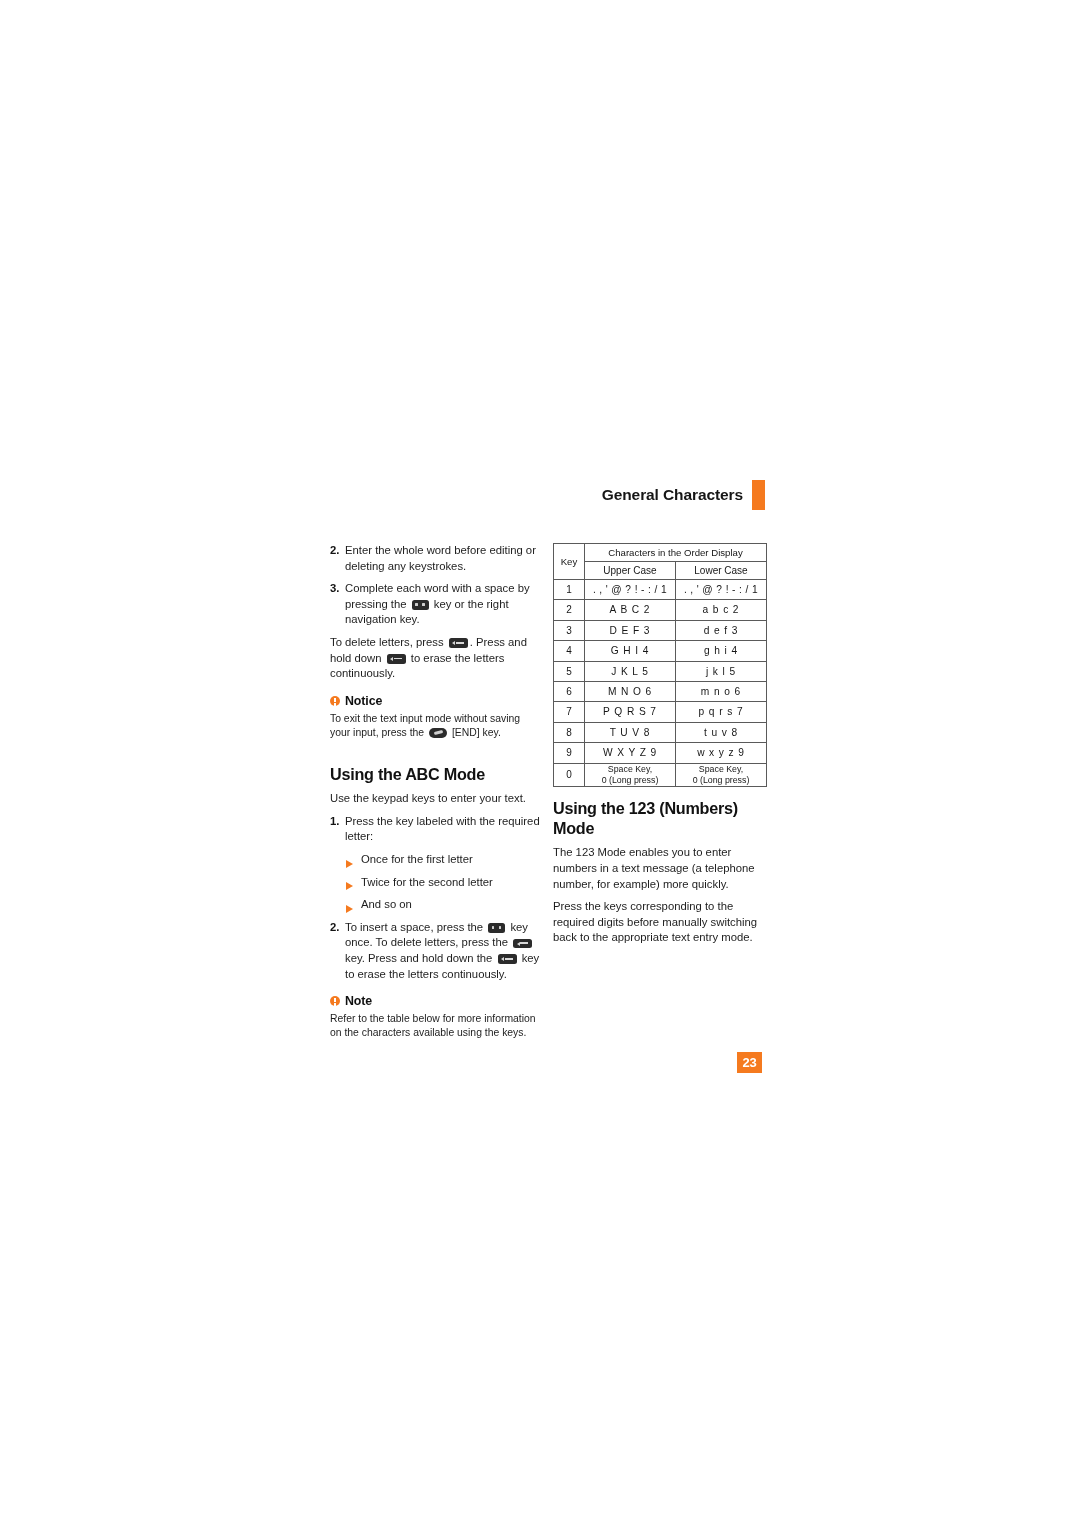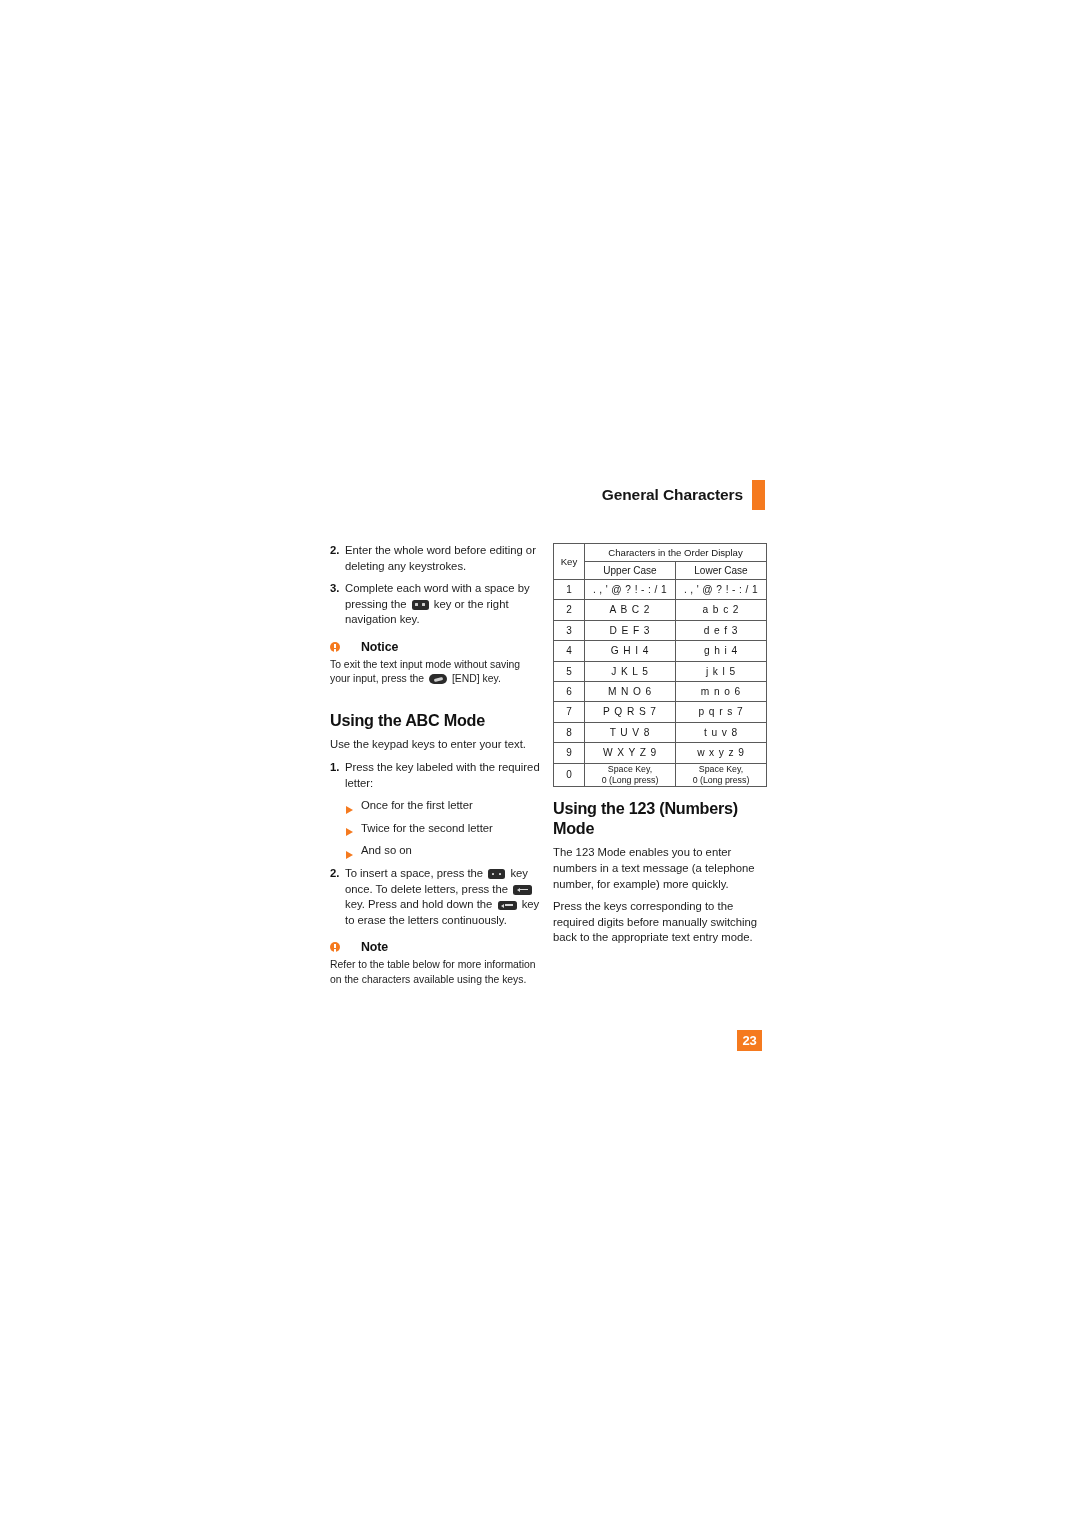--- a/index.html
+++ b/index.html
@@ -113,21 +113,20 @@
     line-height: 15.6px;
     color: #1d1d1d;
   }
 
   
   .callout { margin: 12px 0 6px 0; }
   .callout-head {
     display: flex;
     align-items: center;
     margin-bottom: 4px;
-    gap: 16px;
   }
   .callout-dot {
     width: 10px;
     height: 10px;
     border-radius: 50%;
     background: #F57A1F;
     position: relative;
     margin-right: 5px;
     flex: 0 0 10px;
   }
@@ -282,21 +281,21 @@
   .td-zero {
     font-size: 8.8px;
     line-height: 11.4px;
     padding: 2px 0 3px 0;
   }
 
   
   .pagenum {
     position: absolute;
     left: 737px;
-    top: 1030px;
+    top: 1052px;
     width: 25px;
     height: 21px;
     background: #F57A1F;
     color: #ffffff;
     font-size: 13px;
     font-weight: bold;
     display: flex;
     align-items: center;
     justify-content: center;
     letter-spacing: -0.3px;
@@ -317,20 +316,21 @@
     <div class="step">
       <span class="step-num">2.</span>
       <span class="step-body">Enter the whole word before editing or deleting any keystrokes.</span>
     </div>
 
     <div class="step">
       <span class="step-num">3.</span>
       <span class="step-body"><span>Complete each word with a space by pressing the</span> <span class="key-ico key-space"></span> <span>key or the right navigation key.</span></span>
     </div>
 
+    <p class="para"><span>To delete letters, press</span> <span class="key-ico key-del"></span><span>. Press and hold down</span> <span class="key-ico key-del"></span> <span>to erase the letters continuously.</span></p>
 
     <div class="callout">
       <div class="callout-head">
         <span class="callout-dot"></span>
         <span class="callout-title">Notice</span>
       </div>
       <div class="callout-body"><span>To exit the text input mode without saving your input, press the</span> <span class="key-ico key-end"></span> <span>[END] key.</span></div>
     </div>
 
     <h2 class="h2 first">Using the ABC Mode</h2>

